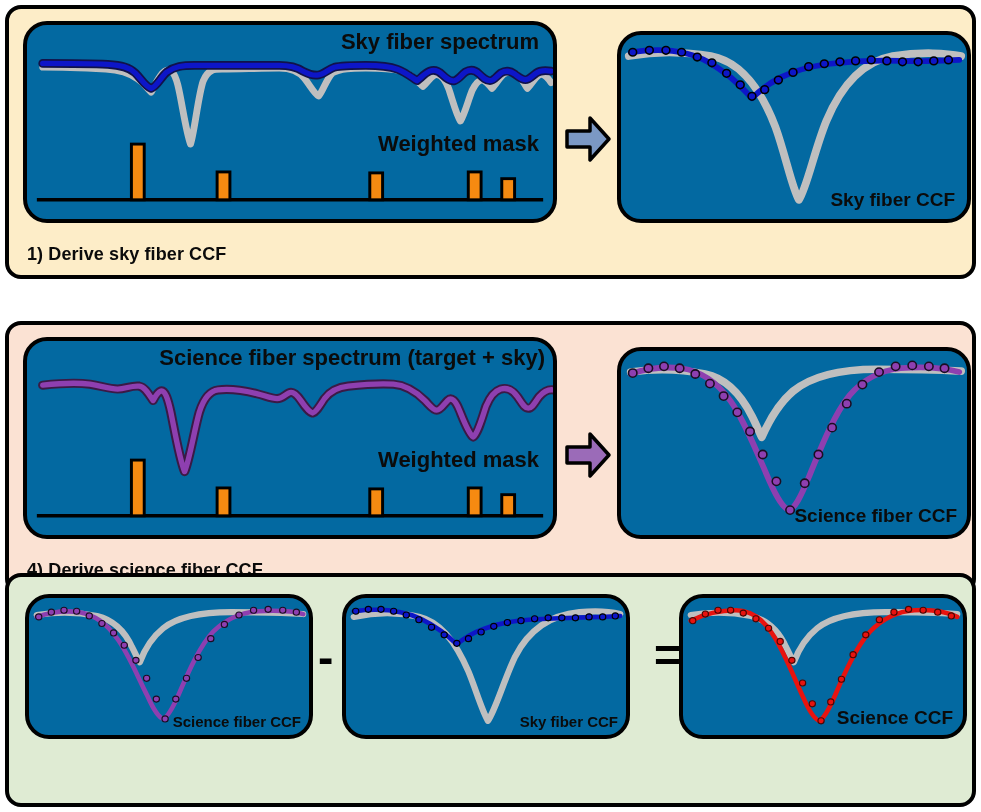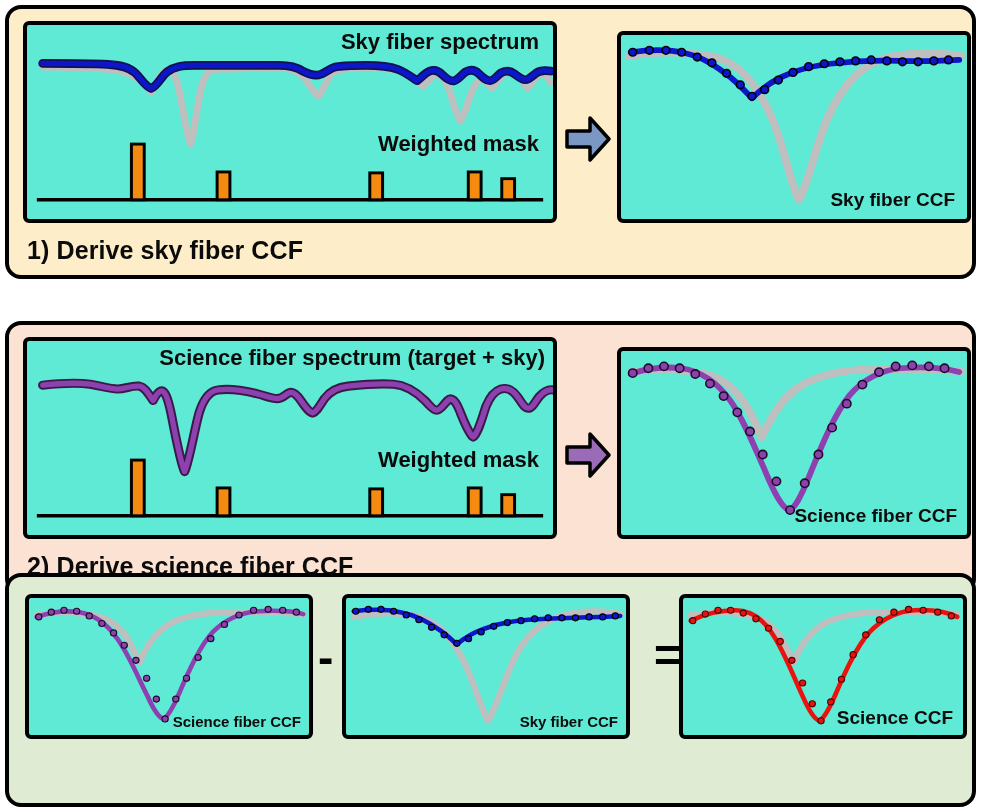--- a/index.html
+++ b/index.html
@@ -6,28 +6,28 @@
   body{width:981px;height:812px;font-family:"Liberation Sans",sans-serif;position:relative;overflow:hidden;}
 
   .stage{position:absolute;left:0;top:0;width:981px;height:812px;}
 
   
   .card{position:absolute;border:4px solid #000;border-radius:16px;box-sizing:border-box;}
   #card-1{left:5px;  top:5px;   width:971px; height:274px; background:#FDEDC8;}
   #card-2{left:5px;  top:289px; width:971px; height:274px; background:#FBE2D3;margin-top:32px;}
   #card-3{left:5px;  top:573px; width:971px; height:234px; background:#DFEBD3;}
 
-  .step-label{position:absolute;left:18px;font-size:25px;font-weight:600;color:#0b0b0b;
+  .step-label{position:absolute;left:18px;font-size:18px;font-weight:600;color:#0b0b0b;
               letter-spacing:.1px;white-space:nowrap;}
   #card-1 .step-label{bottom:10px;}
   #card-2 .step-label{bottom:10px;}
   #card-3 .step-label{bottom:6px;}
 
   
-  .panel{position:absolute;border:4px solid #000;border-radius:6px;background:#5eead4;
+  .panel{position:absolute;border:4px solid #000;border-radius:24px;background:#0369a1;
          box-sizing:border-box;overflow:hidden;}
   .panel svg{position:absolute;left:0;top:0;width:100%;height:100%;display:block;}
 
   .panel-title{position:absolute;font-weight:600;color:#0b0b0b;white-space:nowrap;z-index:4;}
   .t-big{font-size:22px;}
   .t-med{font-size:19px;}
   .t-small{font-size:15px;}
 
   
   .op{position:absolute;font-size:46px;font-weight:700;color:#000;line-height:1;
@@ -203,21 +203,21 @@
             <circle cx="264" cy="22" r="4.3"></circle>
           <circle cx="281" cy="16" r="4.3"></circle>
             <circle cx="298" cy="15" r="4.3"></circle>
           <circle cx="315" cy="16" r="4.3"></circle>
             <circle cx="331" cy="18" r="4.3"></circle>
         </g>
       </svg>
       <div class="panel-title t-med" style="right:10px;bottom:8px;">Science fiber CCF</div>
     </div>
 
-    <div class="step-label">2) Derive science fiber CCF</div>
+    <div class="step-label">4) Derive science fiber CCF</div>
   </div>
 
   <div class="card" id="card-3">
 
     <div class="panel" style="left:16px;top:17px;width:288px;height:145px;">
       <svg viewBox="0 0 288 145" preserveAspectRatio="none">
         <path d="M8,18 C26,15 46,14 70,19 C86,23 98,34 106,52 C110,60 112,65 114,68
                  C118,57 126,42 138,32 C154,19 180,15 208,15 C240,15 268,16 282,17" fill="none" stroke="#BFBFBF" stroke-width="6.5" stroke-linecap="round" stroke-linejoin="round"></path>
         <path d="M8,20 C22,15 38,13 52,15 C68,18 80,27 90,42 C102,58 112,84 122,104
                  C128,118 133,126 138,128 C143,126 148,116 154,102 C164,78 176,50 190,35

